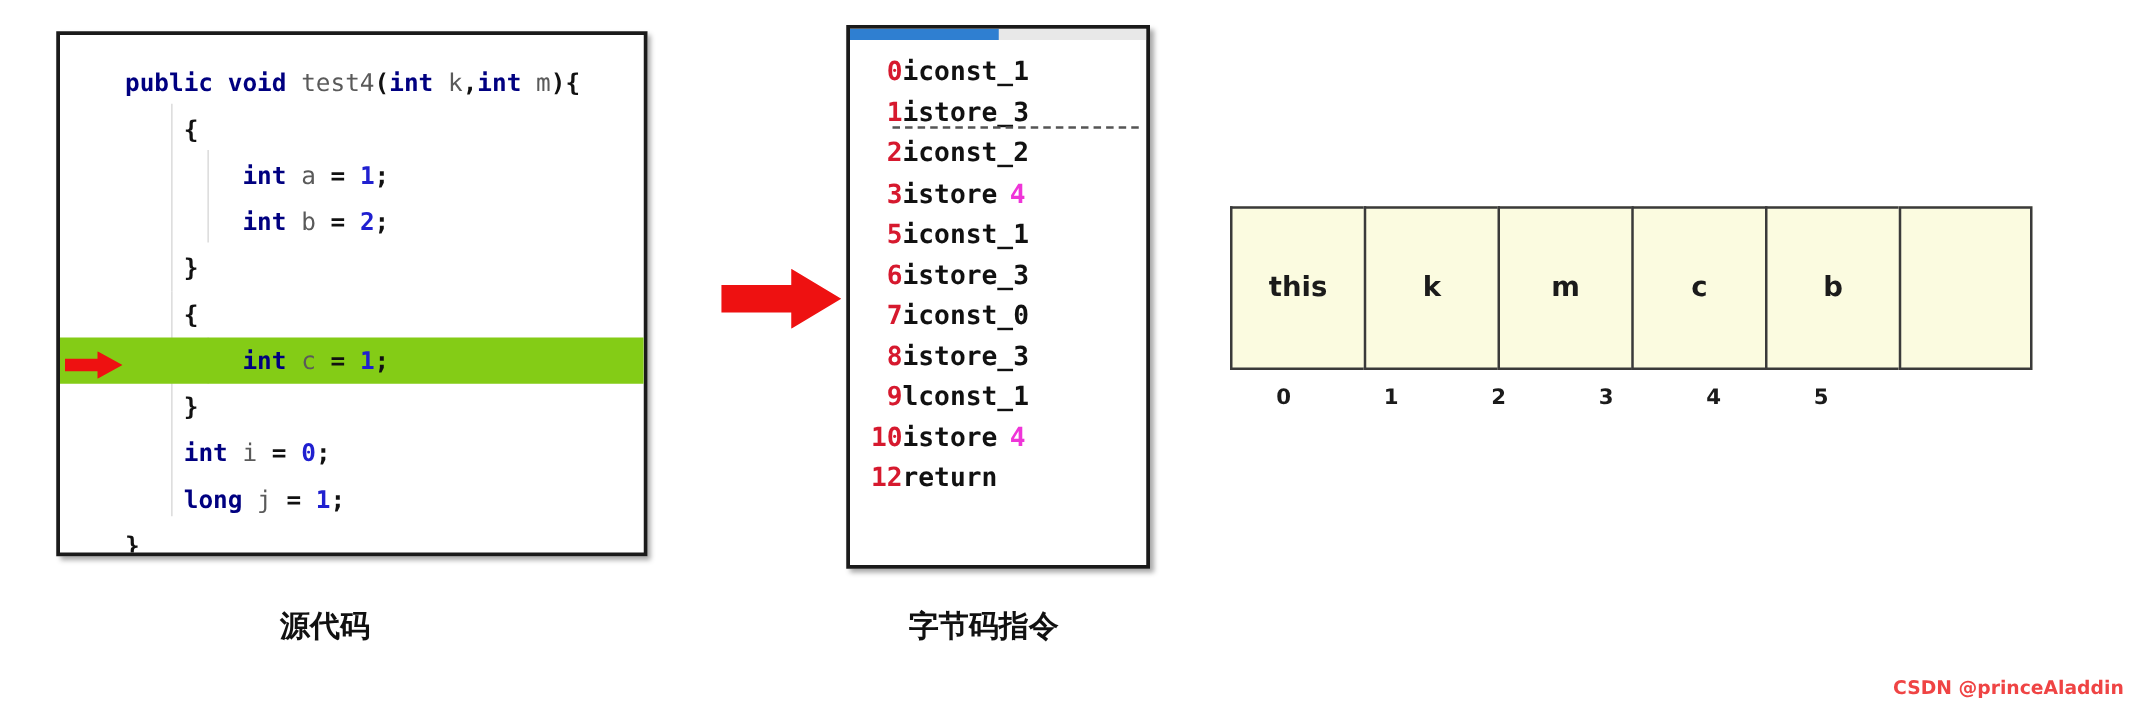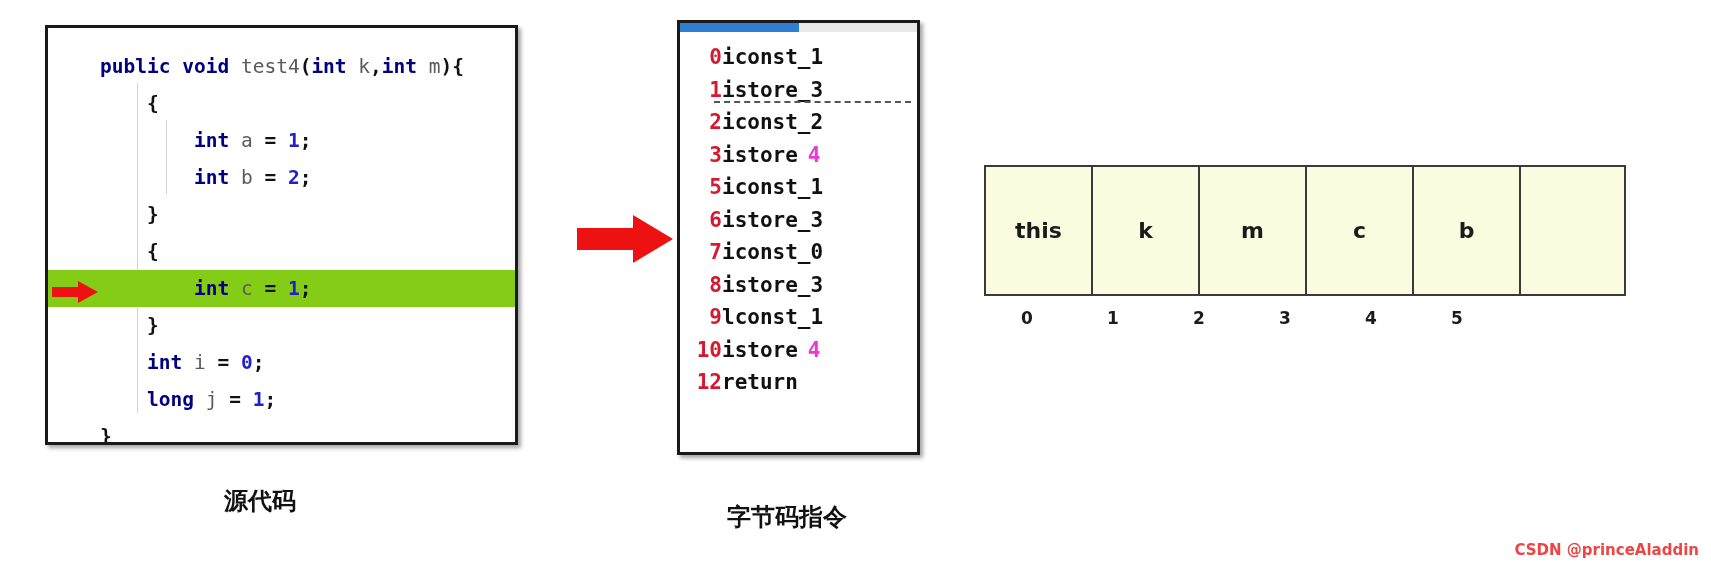--- a/index.html
+++ b/index.html
@@ -121,21 +121,21 @@
 
   
   .caption{
     position:absolute;
     font-family:"DejaVu Sans","Liberation Sans",sans-serif;
     font-size:24px;font-weight:bold;color:#111111;
     white-space:nowrap;
     text-align:right;
   }
   #caption-source{left:224px;top:485px;}
-  #caption-bytecode{left:727px;top:485px;margin-top:16px;}
+  #caption-bytecode{left:727px;top:485px;}
 
   #watermark{
     position:absolute;right:12px;bottom:10px;
     font-size:15px;color:#ef4444;
     font-family:"DejaVu Sans","Liberation Sans",sans-serif;
     white-space:nowrap;
     font-weight:bold;
   }
 </style>
 </head>

